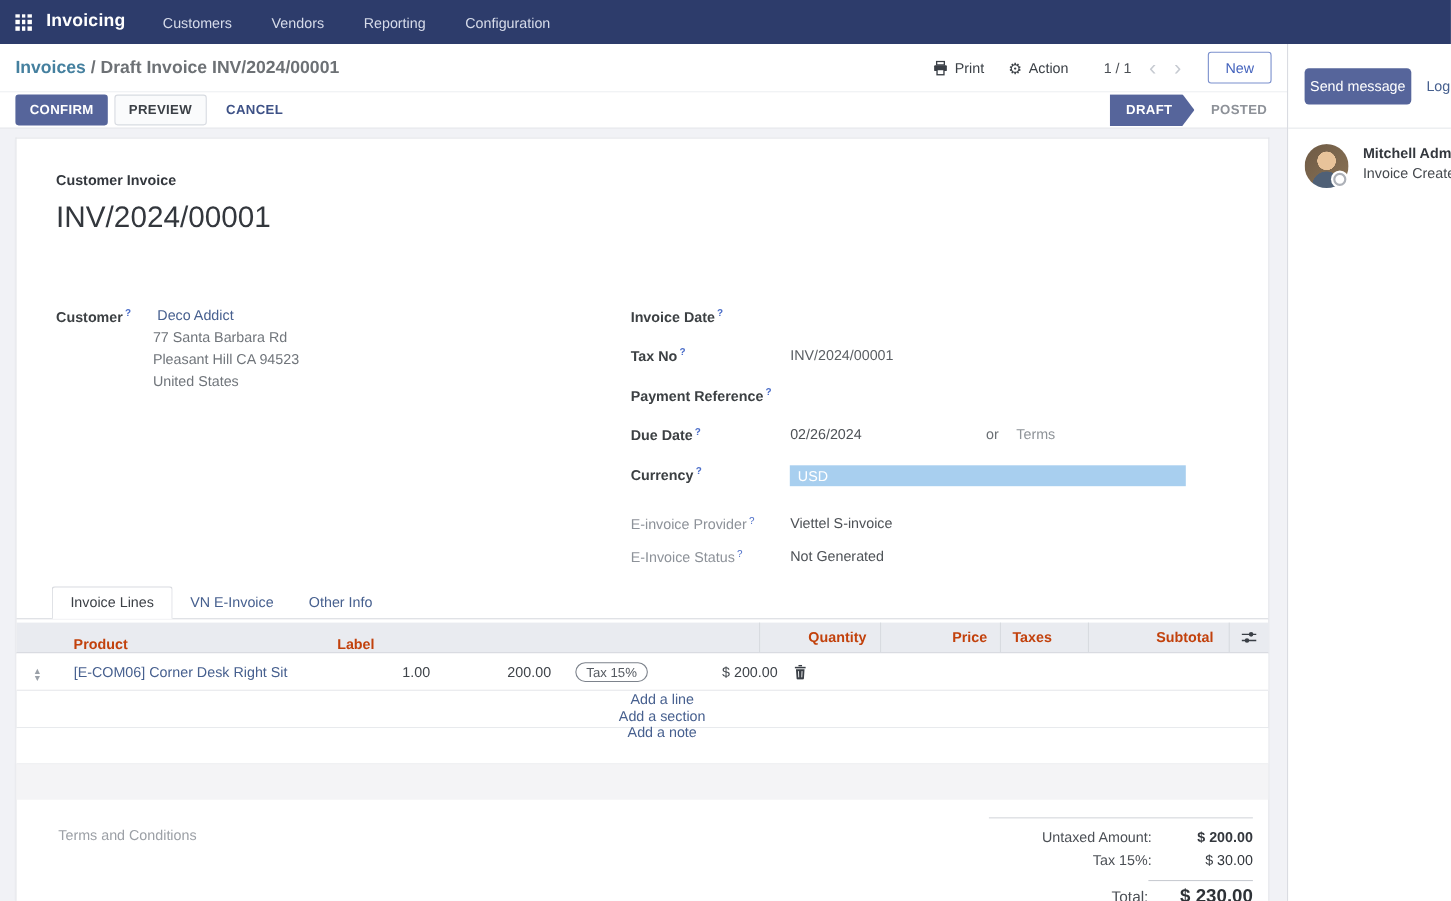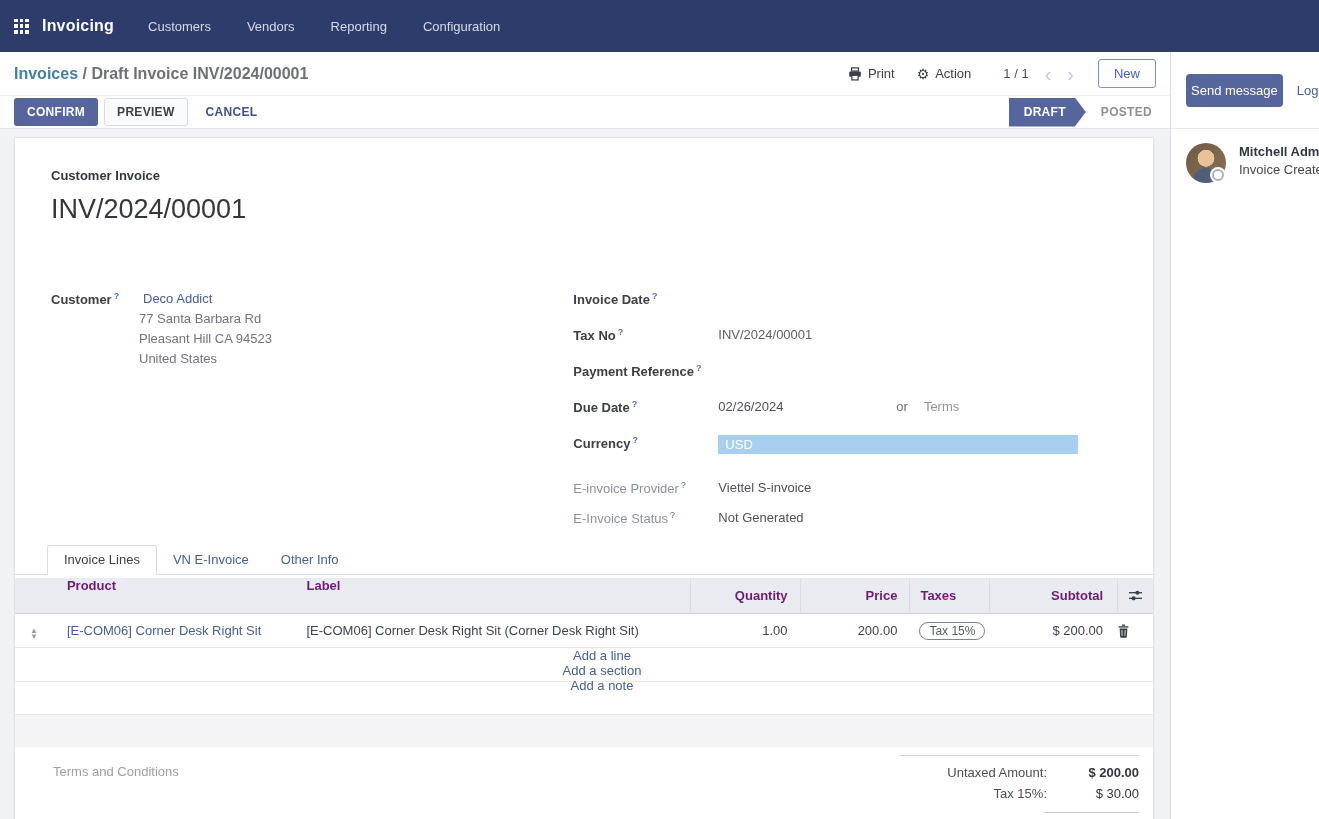--- a/index.html
+++ b/index.html
@@ -1,20 +1,20 @@
 <!DOCTYPE html>
 <html><head>
 <meta charset="utf-8">
 <style>
   * { margin:0; padding:0; box-sizing:border-box; }
   html,body { width:1319px; height:819px; overflow:hidden; background:#fff;
     font-family:"Liberation Sans", sans-serif; font-size:13px; color:#3b4046; }
 
   
-  .nav { height:52px; background:#2d3c6b; display:flex; align-items:center; padding:0 14px; }
+  .nav { height:40px; background:#2d3c6b; display:flex; align-items:center; padding:0 14px; }
   .grid-icon { width:15px; height:15px; display:grid; grid-template-columns:repeat(3,1fr);
     grid-template-rows:repeat(3,1fr); gap:2px; margin-right:13px; cursor:pointer; }
   .grid-icon span { background:#fff; }
   .nav-app { color:#fff; font-size:16px; font-weight:700; margin-right:28px; letter-spacing:.2px; }
   .nav-item { color:#d6dbe9; font-size:13px; margin-right:24px; padding:4px 6px; cursor:pointer; }
 
   
   .page { position:relative; height:779px; background:#f1f2f6; }
   .left-region { position:absolute; left:0; top:0; width:1170px; height:100%;
     display:flex; flex-direction:column; }
@@ -80,22 +80,22 @@
 
   
   .tabs { position:absolute; left:0; right:0; top:408px; height:29px; padding-left:32px;
     border-bottom:1px solid #d9dbe0; display:flex; align-items:flex-end; }
   .tab { font-size:13px; line-height:28px; padding:0 16px; cursor:pointer; color:#47608f; }
   .tab.active { background:#fff; border:1px solid #d9dbe0; border-bottom:1px solid #fff;
     border-radius:3px 3px 0 0; margin-bottom:-1px; color:#3b3f45; }
 
   
   .lines { position:absolute; left:0; right:0; top:440px; }
-  .thead { display:flex; background:#e9ebf0; height:36px; align-items:flex-start;
-    border-bottom:1px solid #d2d5db; font-weight:700; color:#701a75; }
+  .thead { display:flex; background:#e9ebf0; height:28px; align-items:flex-end;
+    border-bottom:1px solid #d2d5db; font-weight:700; color:#c2410c; }
   .trow { display:flex; height:34px; align-items:center; border-bottom:1px solid #e6e8ec; background:#fff; }
   .c-handle { width:38px; text-align:center; }
   .c-product { width:240px; padding-left:14px; }
   .c-label { width:398px; padding-left:14px; }
   .c-qty { width:110px; text-align:right; padding-right:12px; }
   .c-price { width:110px; text-align:right; padding-right:12px; }
   .c-taxes { width:80px; padding-left:10px; }
   .c-sub { width:128px; text-align:right; padding-right:14px; }
   .c-icon { width:36px; text-align:center; }
   .thead .c-qty,.thead .c-price,.thead .c-taxes,.thead .c-sub,.thead .c-icon { border-left:1px solid #d8dbe0; align-self:stretch; display:flex; align-items:center; }
@@ -283,21 +283,20 @@
               </svg>
             </div>
           </div>
 
           <div class="trow">
             <div class="c-handle"><span class="drag">
                   <span>▲</span>
                   <span>▼</span>
                 </span></div>
             <div class="c-product prod-link">[E-COM06] Corner Desk Right Sit</div>
-            <div class="c-label cell-txt">[E-COM06] Corner Desk Right Sit (Corner Desk Right Sit)</div>
             <div class="c-qty cell-txt">1.00</div>
             <div class="c-price cell-txt">200.00</div>
             <div class="c-taxes"><span class="tax-pill">Tax 15%</span></div>
             <div class="c-sub cell-txt">$ 200.00</div>
             <div class="c-icon trash-btn">
               <svg width="13" height="14" viewBox="0 0 16 17">
                 <rect x="6" y="0.5" width="4" height="1.6" fill="#3a3f46"></rect>
                 <rect x="2" y="2.6" width="12" height="1.7" fill="#3a3f46"></rect>
                 <path d="M3.2 5.4h9.6l-0.7 10.2a1.2 1.2 0 0 1-1.2 1.1H5.1a1.2 1.2 0 0 1-1.2-1.1z" fill="#3a3f46"></path>
                 <line x1="6" y1="7.4" x2="6.3" y2="14.4" stroke="#fff" stroke-width="1"></line>

